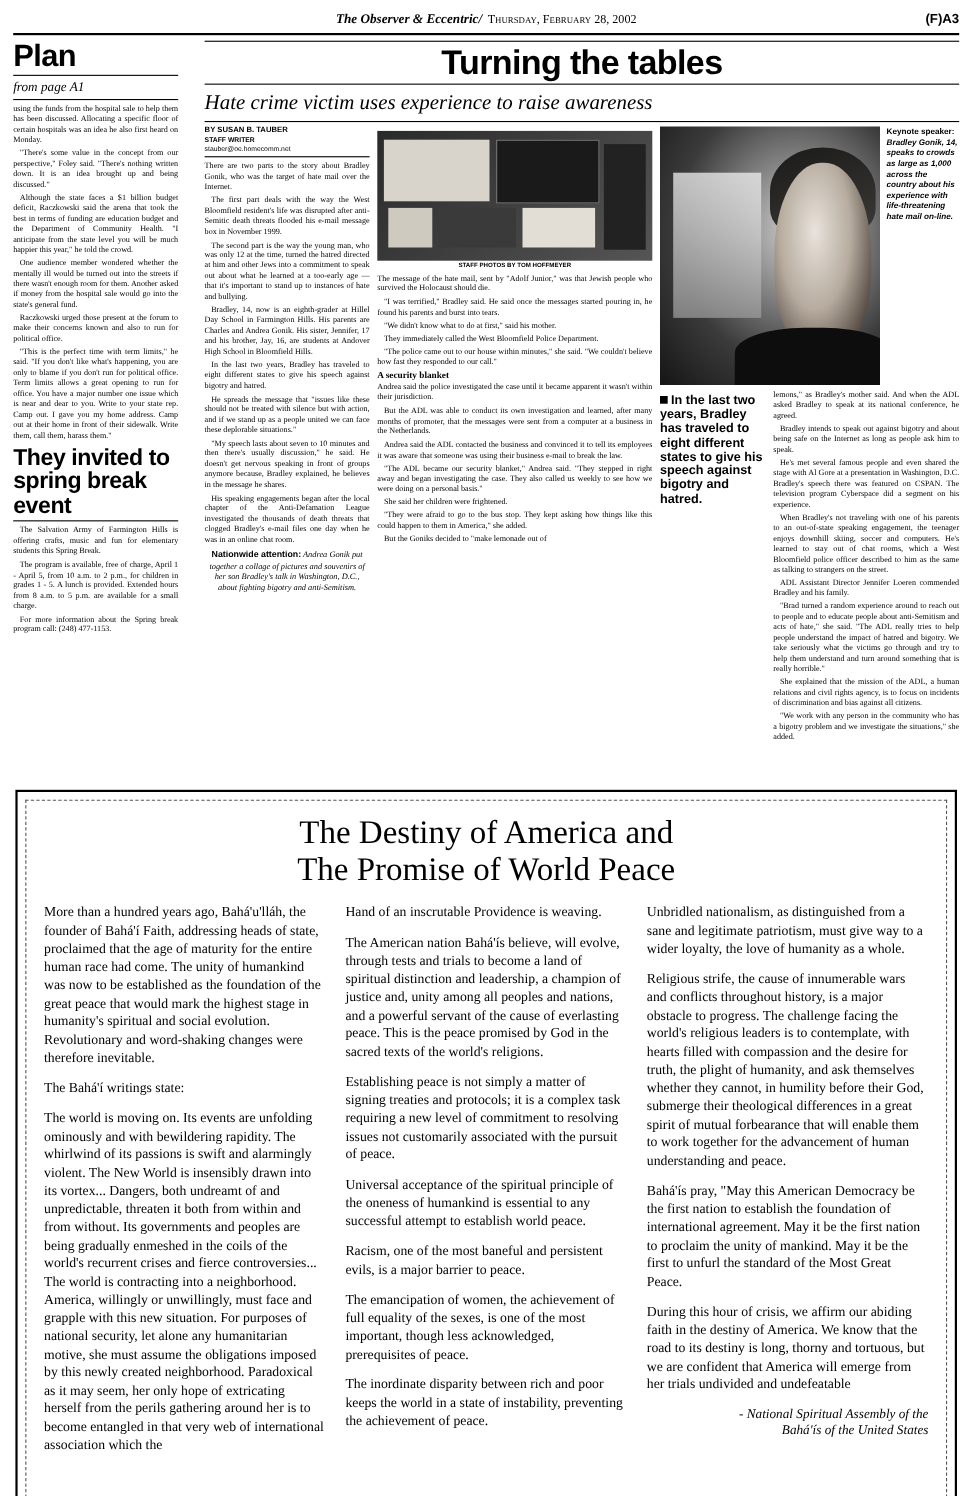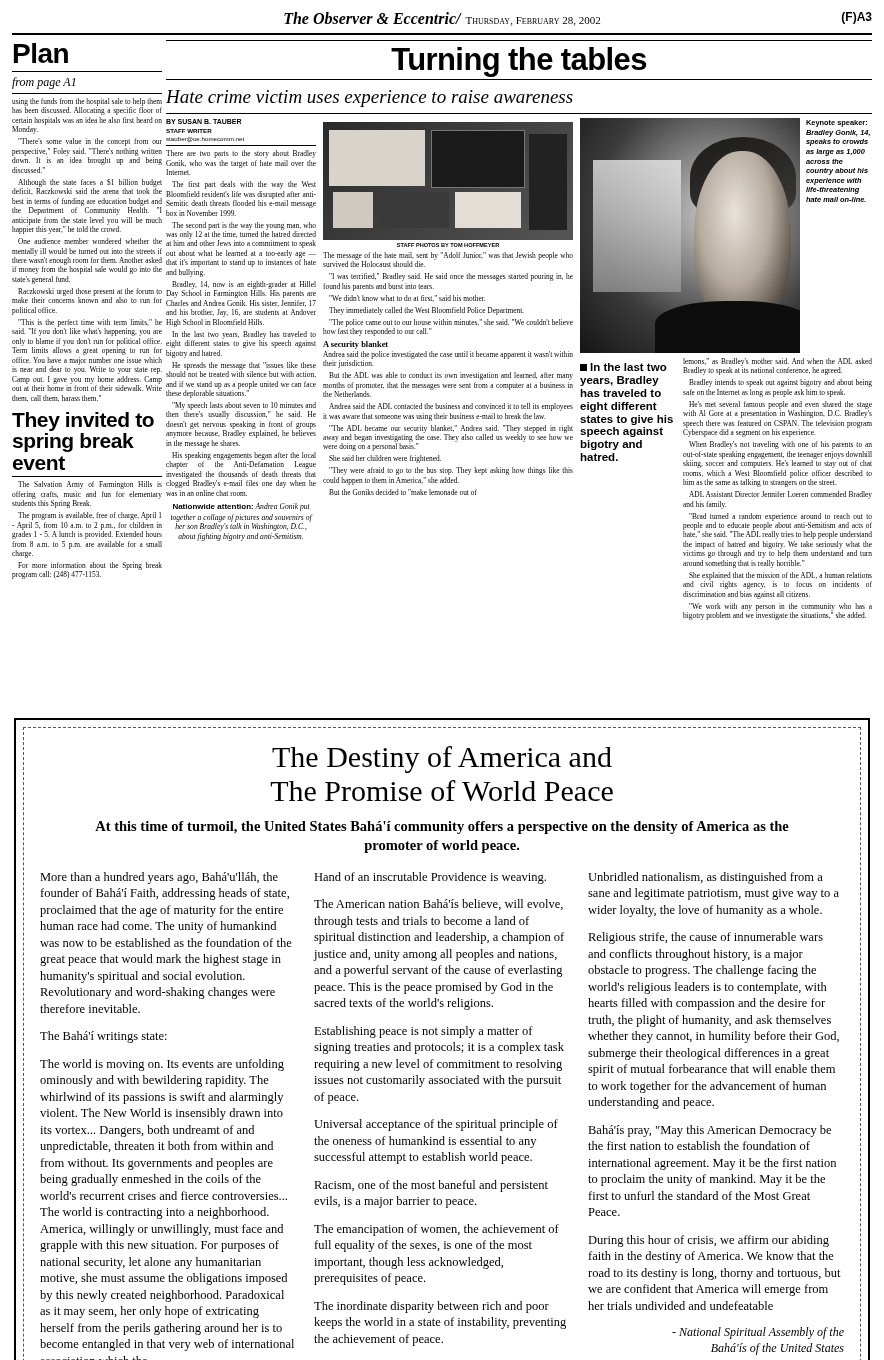--- a/index.html
+++ b/index.html
@@ -1,28 +1,28 @@
 <!DOCTYPE html>
 <html><head>
 <meta charset="utf-8">
 <style>
   html,body{margin:0;padding:0;background:#ffffff;}
   body{width:884px;height:1360px;font-family:"Liberation Serif",serif;color:#000;overflow:hidden;}
   .page{position:relative;width:884px;height:1360px;box-sizing:border-box;padding:10px 12px 0 12px;}
 
   
   .masthead{display:flex;align-items:baseline;justify-content:center;position:relative;font-size:11px;padding-bottom:3px;}
-  .masthead .mh-title{font-style:italic;font-weight:bold;font-family:"Liberation Serif",serif;font-size:16px;}
+  .masthead .mh-title{font-style:italic;font-weight:bold;font-family:"Liberation Serif",serif;font-size:12px;}
   .masthead .mh-date{font-variant:small-caps;font-size:11px;margin-left:5px;}
   .masthead .mh-folio{position:absolute;right:0;top:0;font-weight:bold;font-size:12px;font-family:"Liberation Sans",sans-serif;}
   .rule-thick{border-top:2px solid #000;margin-top:2px;}
   .rule-thin{border-top:1px solid #000;}
 
   
-  .newszone{display:flex;gap:4px;margin-top:5px;height:660px;}
+  .newszone{display:flex;gap:24px;margin-top:5px;height:660px;}
   .colA{width:150px;flex:0 0 150px;}
   .colB{flex:1;}
 
   .plan-head{font-family:"Liberation Sans",sans-serif;font-weight:bold;font-size:28px;line-height:1;letter-spacing:-.5px;}
   .plan-sub{font-style:italic;font-size:12px;margin:2px 0 3px 0;}
   .hr1{border-top:1px solid #000;margin:3px 0;}
 
   .body-txt{font-size:7.4px;line-height:1.28;text-align:justify;hyphens:auto;}
   .body-txt p{margin:0 0 2.5px 0;text-indent:6px;}
   .body-txt p.noind{text-indent:0;}
@@ -222,21 +222,20 @@
       </div>
     </div>
   </div>
 
   <div class="ad">
     <div class="ad-inner">
       <div class="ad-h1">
         <div>The Destiny of America and</div>
         <div>The Promise of World Peace</div>
       </div>
-      <div class="ad-h2">At this time of turmoil, the United States Bahá'í community offers a perspective on the density of America as the promoter of world peace.</div>
 
       <div class="ad-cols">
         <div class="ad-col">
           <p>More than a hundred years ago, Bahá'u'lláh, the founder of Bahá'í Faith, addressing heads of state, proclaimed that the age of maturity for the entire human race had come. The unity of humankind was now to be established as the foundation of the great peace that would mark the highest stage in humanity's spiritual and social evolution. Revolutionary and word-shaking changes were therefore inevitable.</p>
           <p>The Bahá'í writings state:</p>
           <p>The world is moving on. Its events are unfolding ominously and with bewildering rapidity. The whirlwind of its passions is swift and alarmingly violent. The New World is insensibly drawn into its vortex... Dangers, both undreamt of and unpredictable, threaten it both from within and from without. Its governments and peoples are being gradually enmeshed in the coils of the world's recurrent crises and fierce controversies... The world is contracting into a neighborhood. America, willingly or unwillingly, must face and grapple with this new situation. For purposes of national security, let alone any humanitarian motive, she must assume the obligations imposed by this newly created neighborhood. Paradoxical as it may seem, her only hope of extricating herself from the perils gathering around her is to become entangled in that very web of international association which the</p>
         </div>
         <div class="ad-col">
           <p>Hand of an inscrutable Providence is weaving.</p>
           <p>The American nation Bahá'ís believe, will evolve, through tests and trials to become a land of spiritual distinction and leadership, a champion of justice and, unity among all peoples and nations, and a powerful servant of the cause of everlasting peace. This is the peace promised by God in the sacred texts of the world's religions.</p>

